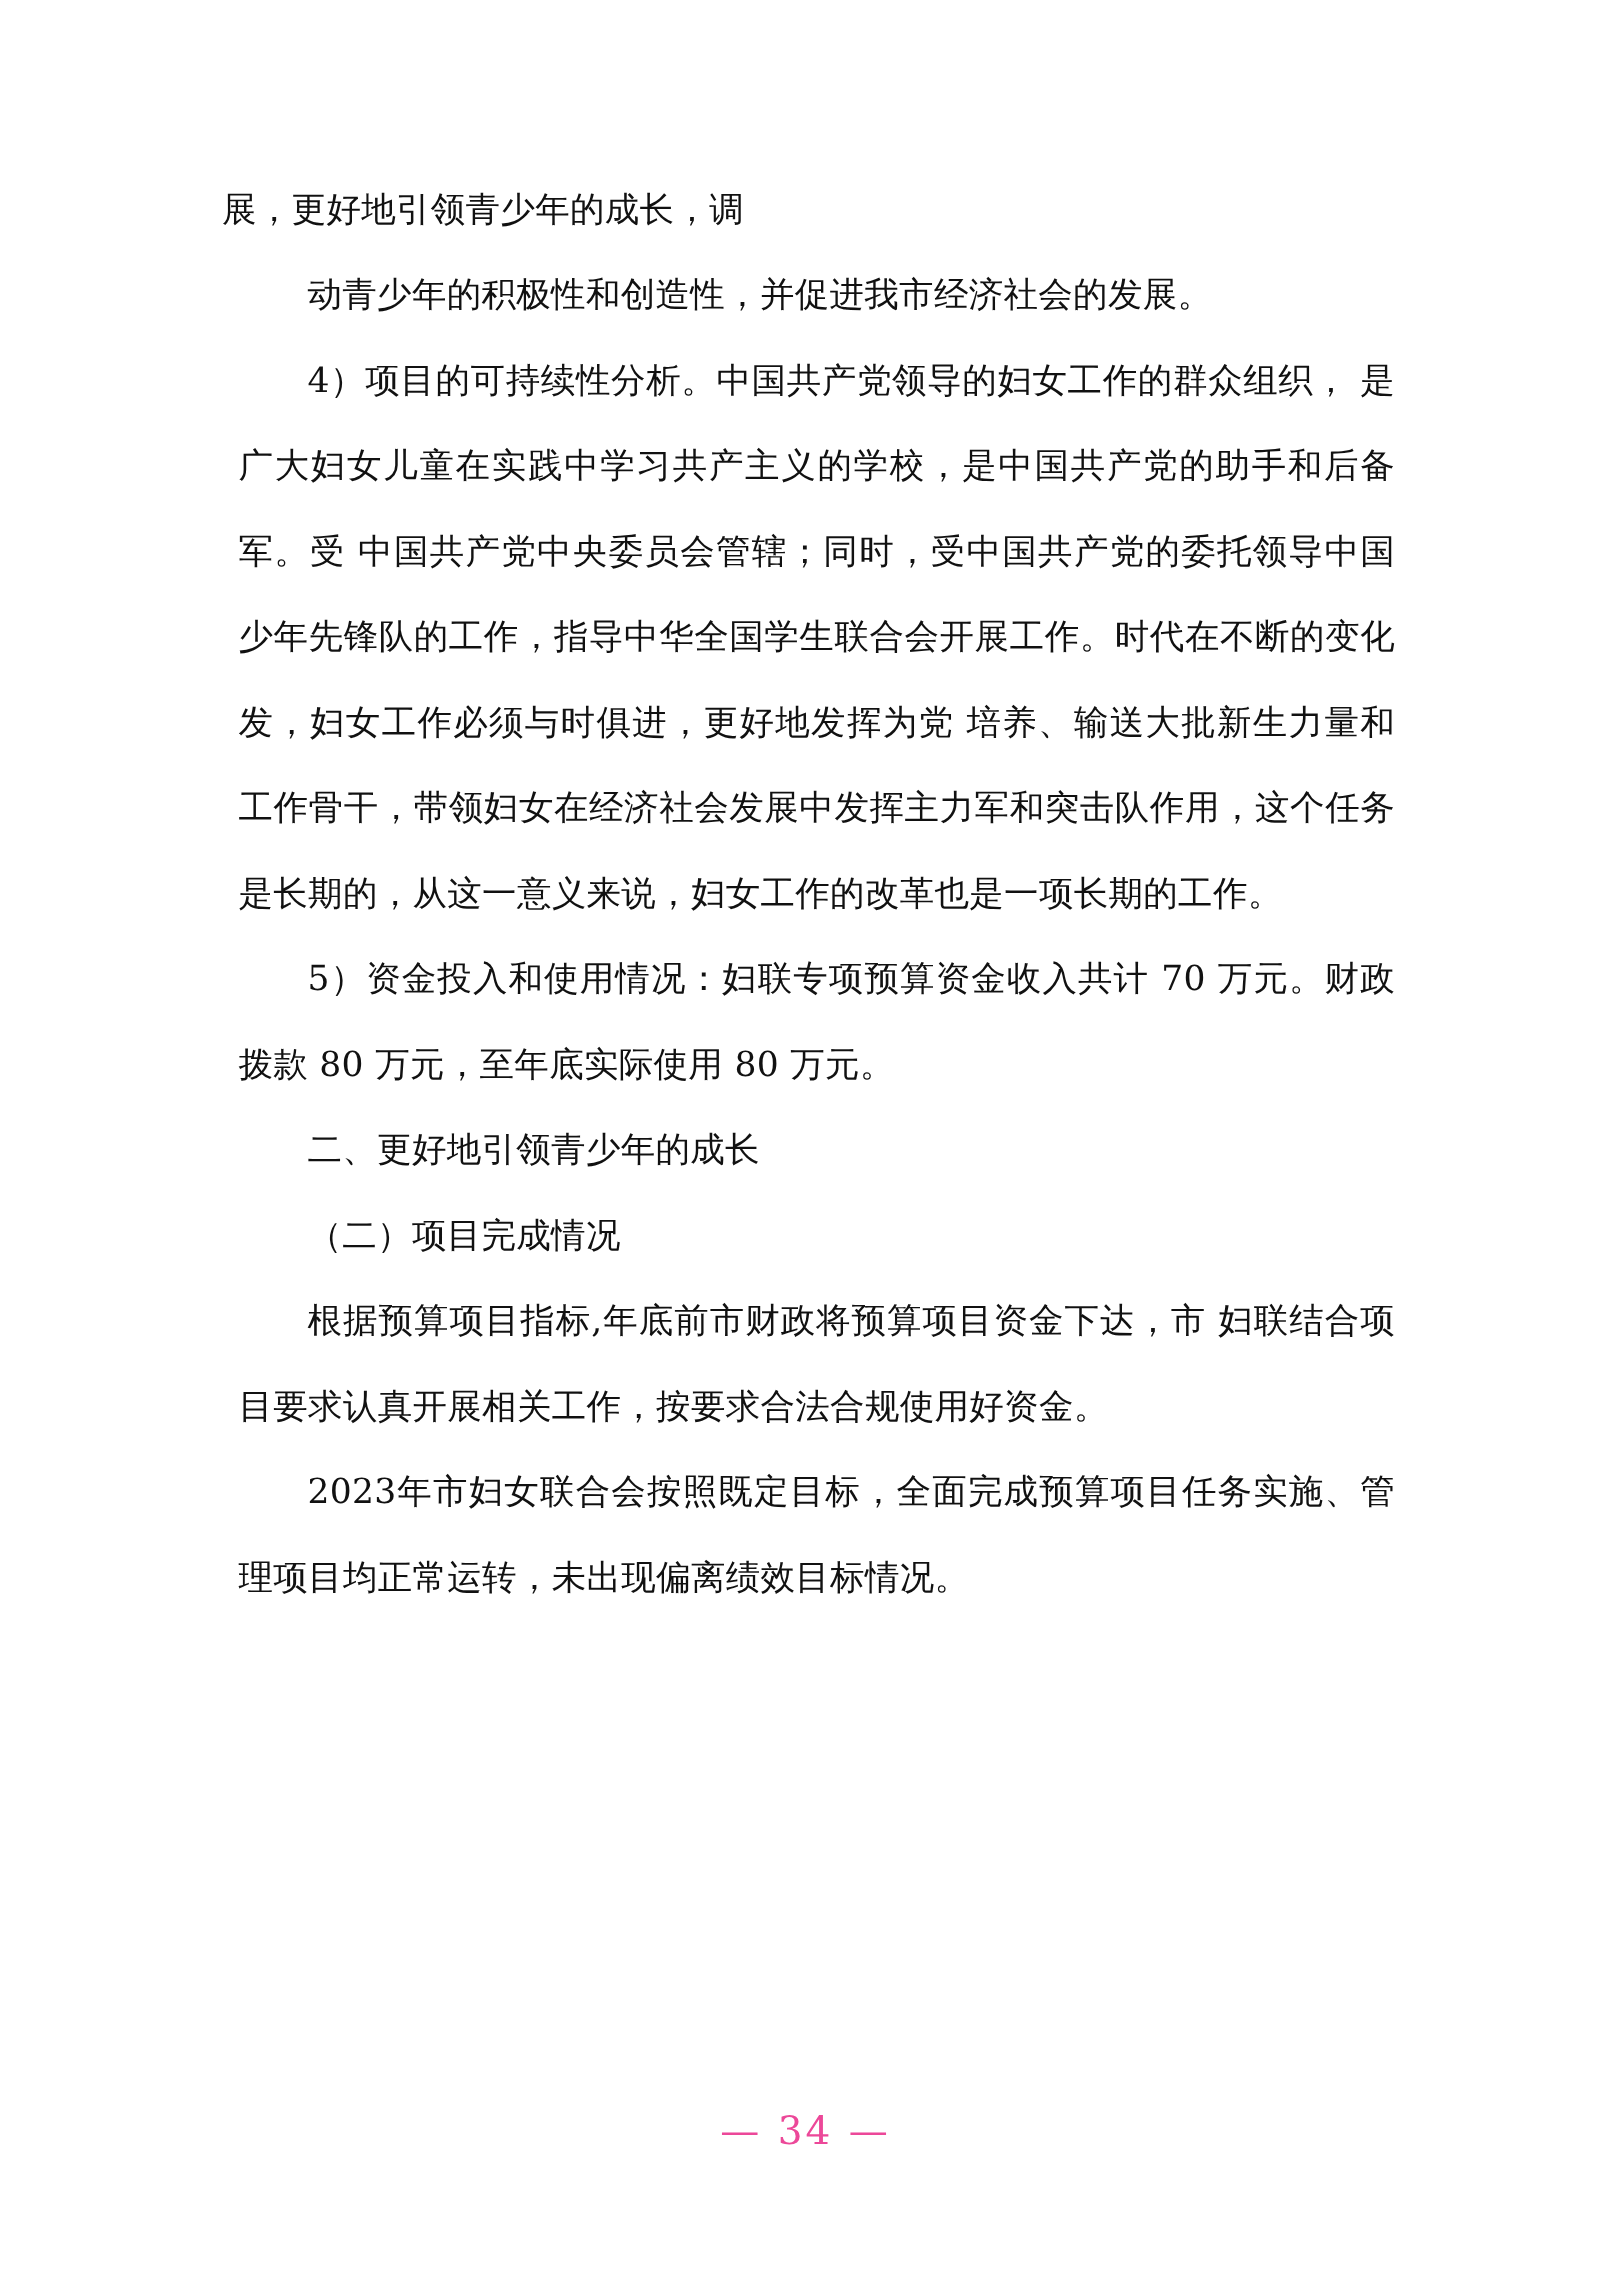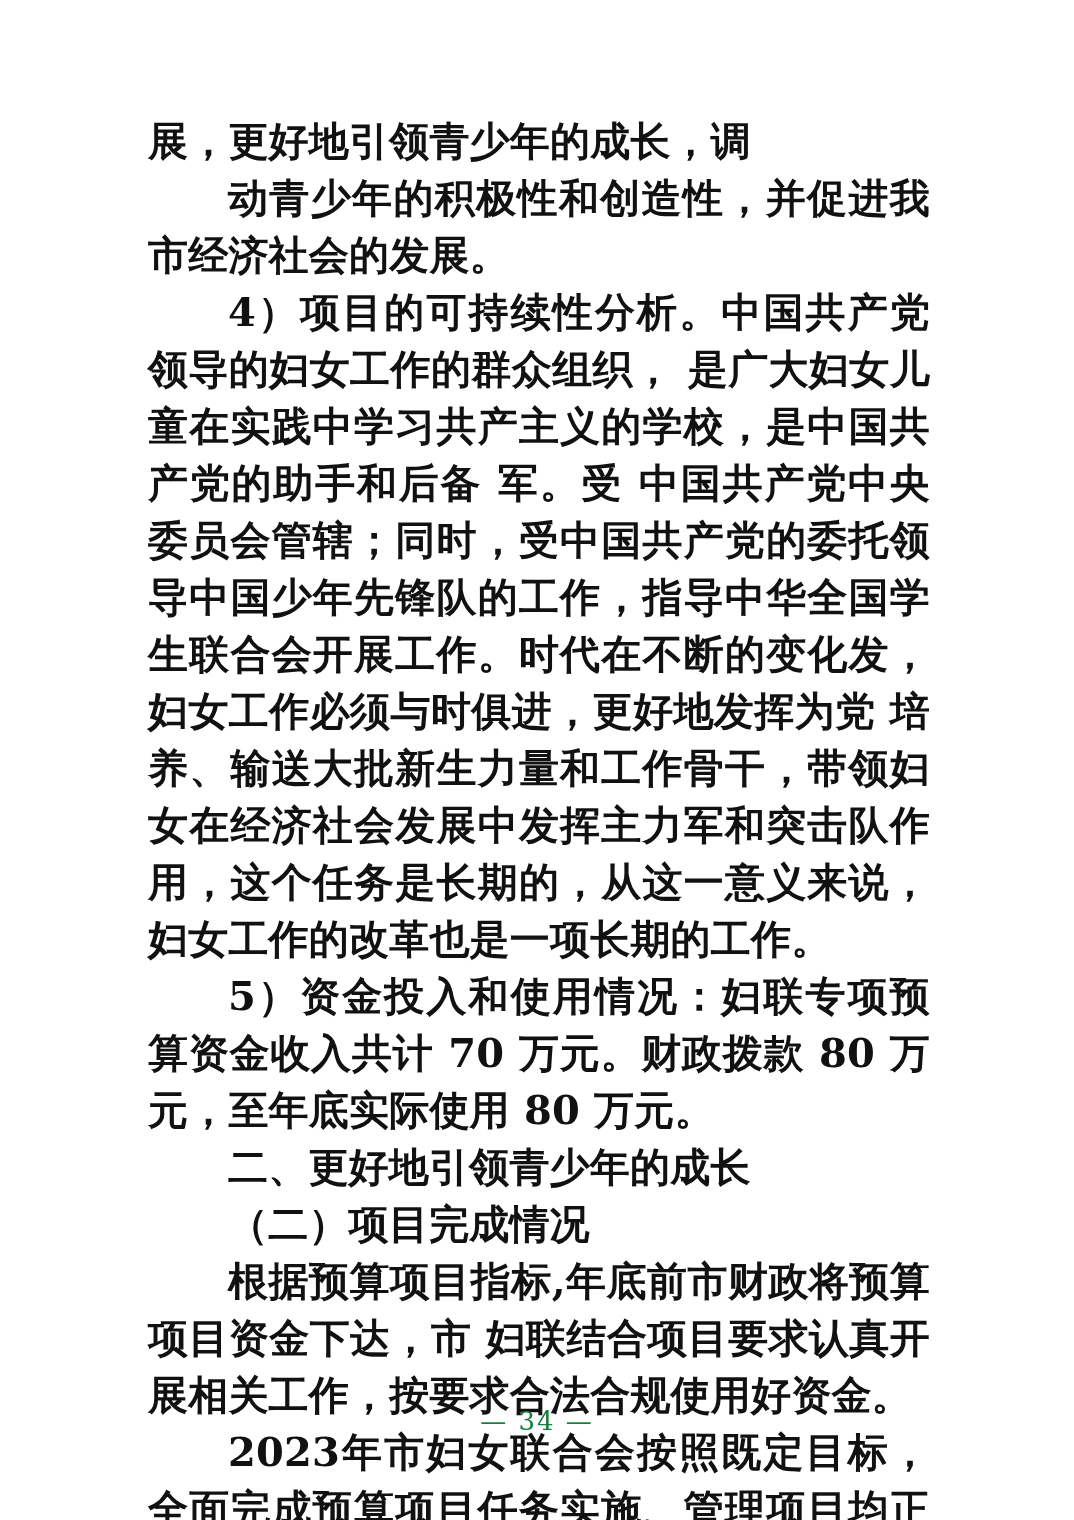--- a/index.html
+++ b/index.html
@@ -17,45 +17,45 @@
     overflow: hidden;
   }
   .content {
     position: absolute;
     left: 148px;
     top: 112px;
     width: 782px;
   }
   .para {
     font-family: "DejaVu Serif", "Liberation Serif", serif;
-    font-size: 40px;
+    font-size: 23px;
     line-height: 57px;
     color: #111111;
     text-align: justify;
     text-justify: inter-ideograph;
     letter-spacing: 0.2px;
     margin: 0;
     white-space: pre-wrap;
-    font-weight: bold;
   }
   .para.indent {
     text-indent: 2em;
+    margin-left: 11px;
   }
   .para.cont {
     text-indent: 0;
   }
   .footer {
     position: absolute;
     left: 0;
     right: 0;
     top: 1406px;
     text-align: center;
     font-family: "DejaVu Serif", "Liberation Serif", serif;
     font-size: 26px;
-    color: #15803d;
+    color: #ec4899;
     letter-spacing: 2px;
   }
 </style>
 </head>
 <body>
 
 <div class="page">
   <div class="content">
     <p class="para cont">展，更好地引领青少年的成长，调</p>
     <p class="para indent">动青少年的积极性和创造性，并促进我市经济社会的发展。</p>

